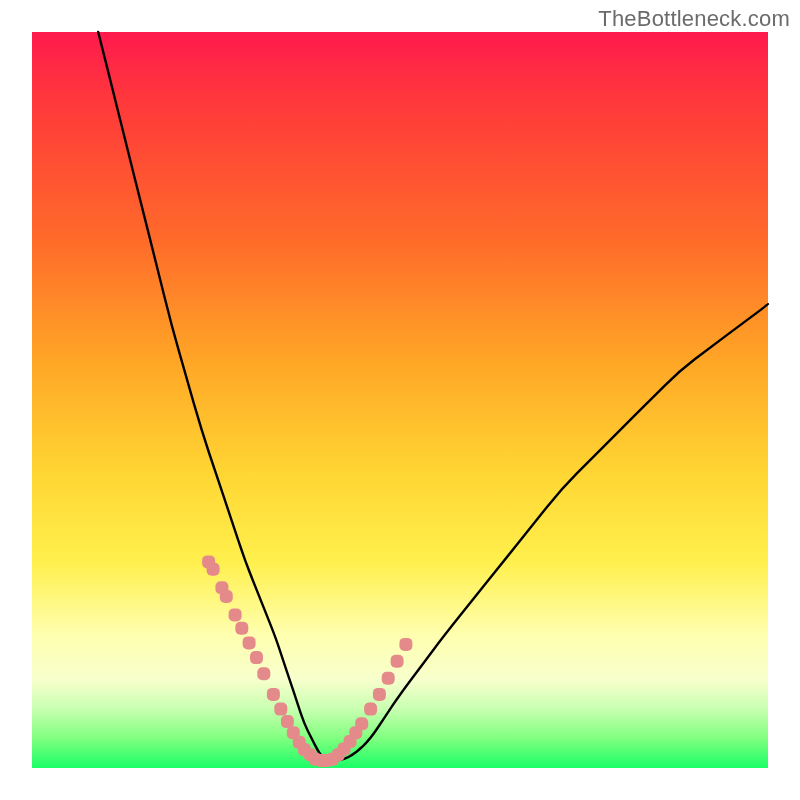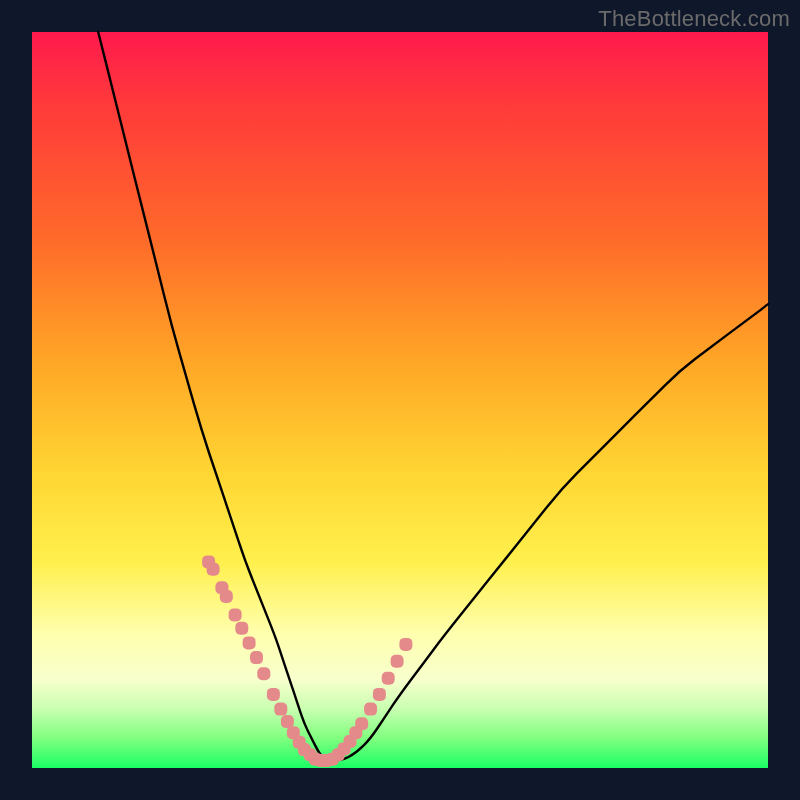--- a/index.html
+++ b/index.html
@@ -10,21 +10,21 @@
     background: #000;
     overflow: hidden;
     font-family: Arial, Helvetica, sans-serif;
   }
   .frame {
     position: absolute;
     top: 0;
     left: 0;
     width: 800px;
     height: 800px;
-    background: #0f172a;
+    background: #ffffff;
   }
   .plot {
     position: absolute;
     top: 32px;
     left: 32px;
     width: 736px;
     height: 736px;
     background: linear-gradient(to bottom,
       #ff1a4d 0%,
       #ff3a3a 10%,

